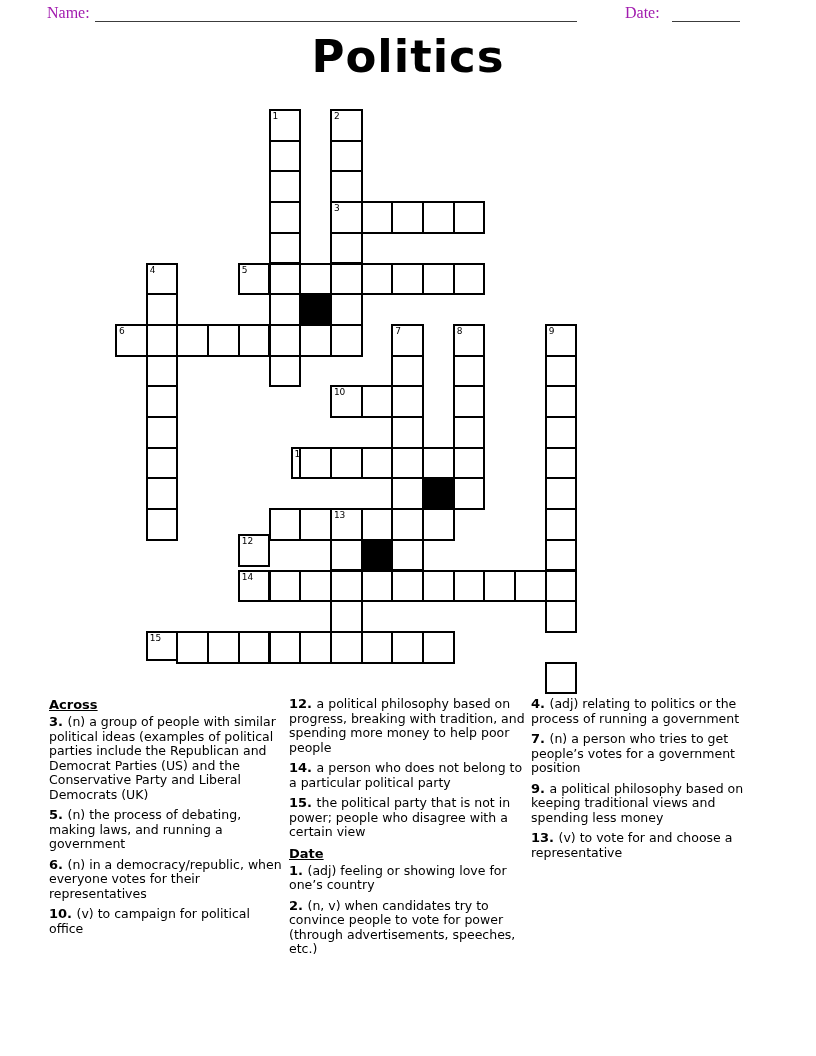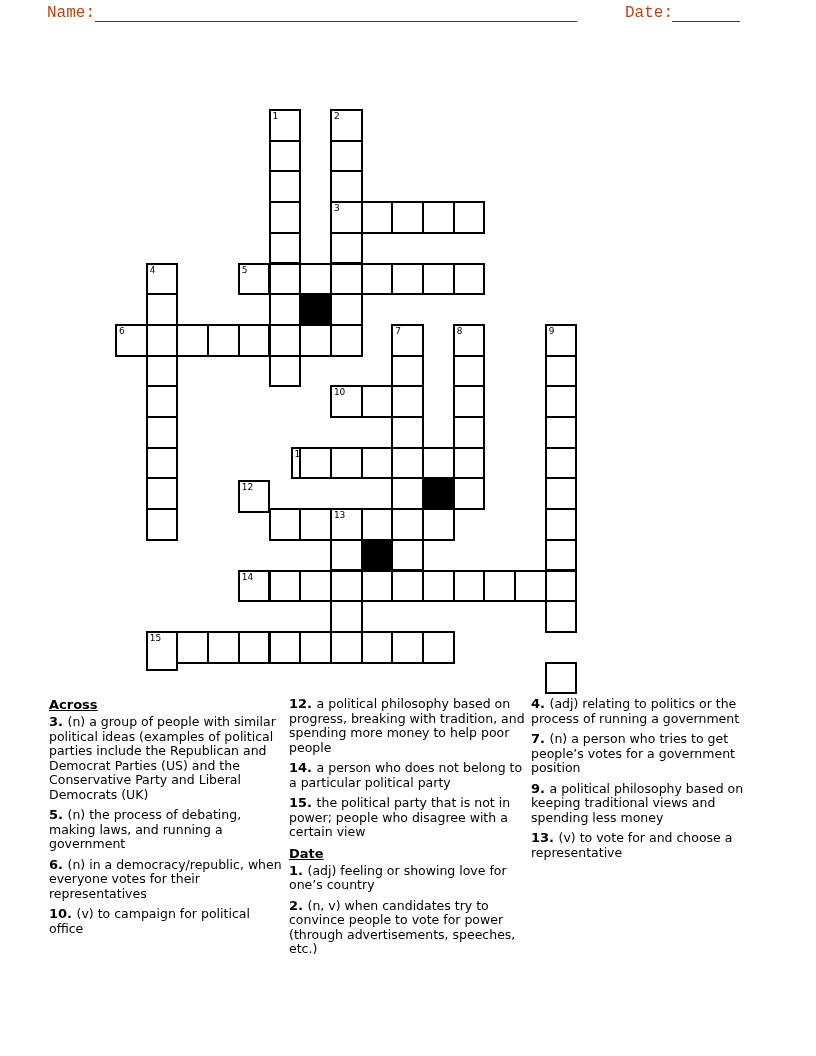--- a/index.html
+++ b/index.html
@@ -2,22 +2,22 @@
 <html><head>
 <meta charset="utf-8">
 <style>
   html,body { margin:0; padding:0; background:#fff; }
   .page {
     position:relative; width:816px; height:1056px; background:#ffffff;
     font-family:"DejaVu Sans", sans-serif; color:#000; overflow:hidden;
   }
   
   .hdr-label {
-    position:absolute; top:4px; font-family:Liberation Mono, monospace;
-    font-size:16px; color:#c2410c;
+    position:absolute; top:4px; font-family:Liberation Serif, serif;
+    font-size:16px; color:#a21caf;
   }
   .hdr-rule { position:absolute; border-bottom:1.6px solid #3c3c3c; height:20px; }
   
   .title {
     position:absolute; top:30px; left:0; width:100%; text-align:center;
     font-family:"DejaVu Sans", sans-serif; font-weight:bold; font-size:45px;
     letter-spacing:1px; color:#000;
   }
   
   .grid { position:absolute; left:0; top:0; width:816px; height:700px; }
@@ -44,20 +44,21 @@
 <body>
 
 <div class="page">
 
   <span class="hdr-label" style="left:47px">Name:</span>
   <div class="hdr-rule" style="left:95px; top:1px; width:482px;"></div>
 
   <span class="hdr-label" style="left:625px">Date:</span>
   <div class="hdr-rule" style="left:672px; top:1px; width:68px;"></div>
 
+  <div class="title">Politics</div>
 
   <div class="grid">
       <div class="cell" style="left: 268.5px; top: 109px; width: 32.7px; height: 32.7px;">
         <span class="num">1</span>
       </div>
       <div class="cell" style="left: 329.9px; top: 109px; width: 32.7px; height: 32.7px;">
         <span class="num">2</span>
       </div>
       <div class="cell" style="left: 268.5px; top: 139.7px; width: 32.7px; height: 32.7px;"></div>
       <div class="cell" style="left: 329.9px; top: 139.7px; width: 32.7px; height: 32.7px;"></div>
@@ -134,21 +135,21 @@
       <div class="cell" style="left: 360.6px; top: 446.7px; width: 32.7px; height: 32.7px;"></div>
       <div class="cell" style="left: 391.3px; top: 446.7px; width: 32.7px; height: 32.7px;"></div>
       <div class="cell" style="left: 422px; top: 446.7px; width: 32.7px; height: 32.7px;"></div>
       <div class="cell" style="left: 452.7px; top: 446.7px; width: 32.7px; height: 32.7px;"></div>
       <div class="cell" style="left: 544.8px; top: 446.7px; width: 32.7px; height: 32.7px;"></div>
       <div class="cell" style="left: 145.7px; top: 477.4px; width: 32.7px; height: 32.7px;"></div>
       <div class="cell" style="left: 391.3px; top: 477.4px; width: 32.7px; height: 32.7px;"></div>
       <div class="cell" style="left: 452.7px; top: 477.4px; width: 32.7px; height: 32.7px;"></div>
       <div class="cell" style="left: 544.8px; top: 477.4px; width: 32.7px; height: 32.7px;"></div>
       <div class="cell" style="left: 145.7px; top: 508.1px; width: 32.7px; height: 32.7px;"></div>
-      <div class="cell" style="left: 237.8px; top: 480px; width: 32.7px; height: 32.7px;">
+      <div class="cell" style="left: 237.8px; top: 534px; width: 32.7px; height: 32.7px;">
         <span class="num">12</span>
       </div>
       <div class="cell" style="left: 268.5px; top: 508.1px; width: 32.7px; height: 32.7px;"></div>
       <div class="cell" style="left: 299.2px; top: 508.1px; width: 32.7px; height: 32.7px;"></div>
       <div class="cell" style="left: 329.9px; top: 508.1px; width: 32.7px; height: 32.7px;">
         <span class="num">13</span>
       </div>
       <div class="cell" style="left: 360.6px; top: 508.1px; width: 32.7px; height: 32.7px;"></div>
       <div class="cell" style="left: 391.3px; top: 508.1px; width: 32.7px; height: 32.7px;"></div>
       <div class="cell" style="left: 422px; top: 508.1px; width: 32.7px; height: 32.7px;"></div>
@@ -164,21 +165,21 @@
       <div class="cell" style="left: 329.9px; top: 569.5px; width: 32.7px; height: 32.7px;"></div>
       <div class="cell" style="left: 360.6px; top: 569.5px; width: 32.7px; height: 32.7px;"></div>
       <div class="cell" style="left: 391.3px; top: 569.5px; width: 32.7px; height: 32.7px;"></div>
       <div class="cell" style="left: 422px; top: 569.5px; width: 32.7px; height: 32.7px;"></div>
       <div class="cell" style="left: 452.7px; top: 569.5px; width: 32.7px; height: 32.7px;"></div>
       <div class="cell" style="left: 483.4px; top: 569.5px; width: 32.7px; height: 32.7px;"></div>
       <div class="cell" style="left: 514.1px; top: 569.5px; width: 32.7px; height: 32.7px;"></div>
       <div class="cell" style="left: 544.8px; top: 569.5px; width: 32.7px; height: 32.7px;"></div>
       <div class="cell" style="left: 329.9px; top: 600.2px; width: 32.7px; height: 32.7px;"></div>
       <div class="cell" style="left: 544.8px; top: 600.2px; width: 32.7px; height: 32.7px;"></div>
-      <div class="cell" style="left: 145.7px; top: 630.9px; width: 32.7px; height: 40px;">
+      <div class="cell" style="left: 145.7px; top: 630.9px; width: 32.7px; height: 30px;">
         <span class="num">15</span>
       </div>
       <div class="cell" style="left: 176.4px; top: 630.9px; width: 32.7px; height: 32.7px;"></div>
       <div class="cell" style="left: 207.1px; top: 630.9px; width: 32.7px; height: 32.7px;"></div>
       <div class="cell" style="left: 237.8px; top: 630.9px; width: 32.7px; height: 32.7px;"></div>
       <div class="cell" style="left: 268.5px; top: 630.9px; width: 32.7px; height: 32.7px;"></div>
       <div class="cell" style="left: 299.2px; top: 630.9px; width: 32.7px; height: 32.7px;"></div>
       <div class="cell" style="left: 329.9px; top: 630.9px; width: 32.7px; height: 32.7px;"></div>
       <div class="cell" style="left: 360.6px; top: 630.9px; width: 32.7px; height: 32.7px;"></div>
       <div class="cell" style="left: 391.3px; top: 630.9px; width: 32.7px; height: 32.7px;"></div>

